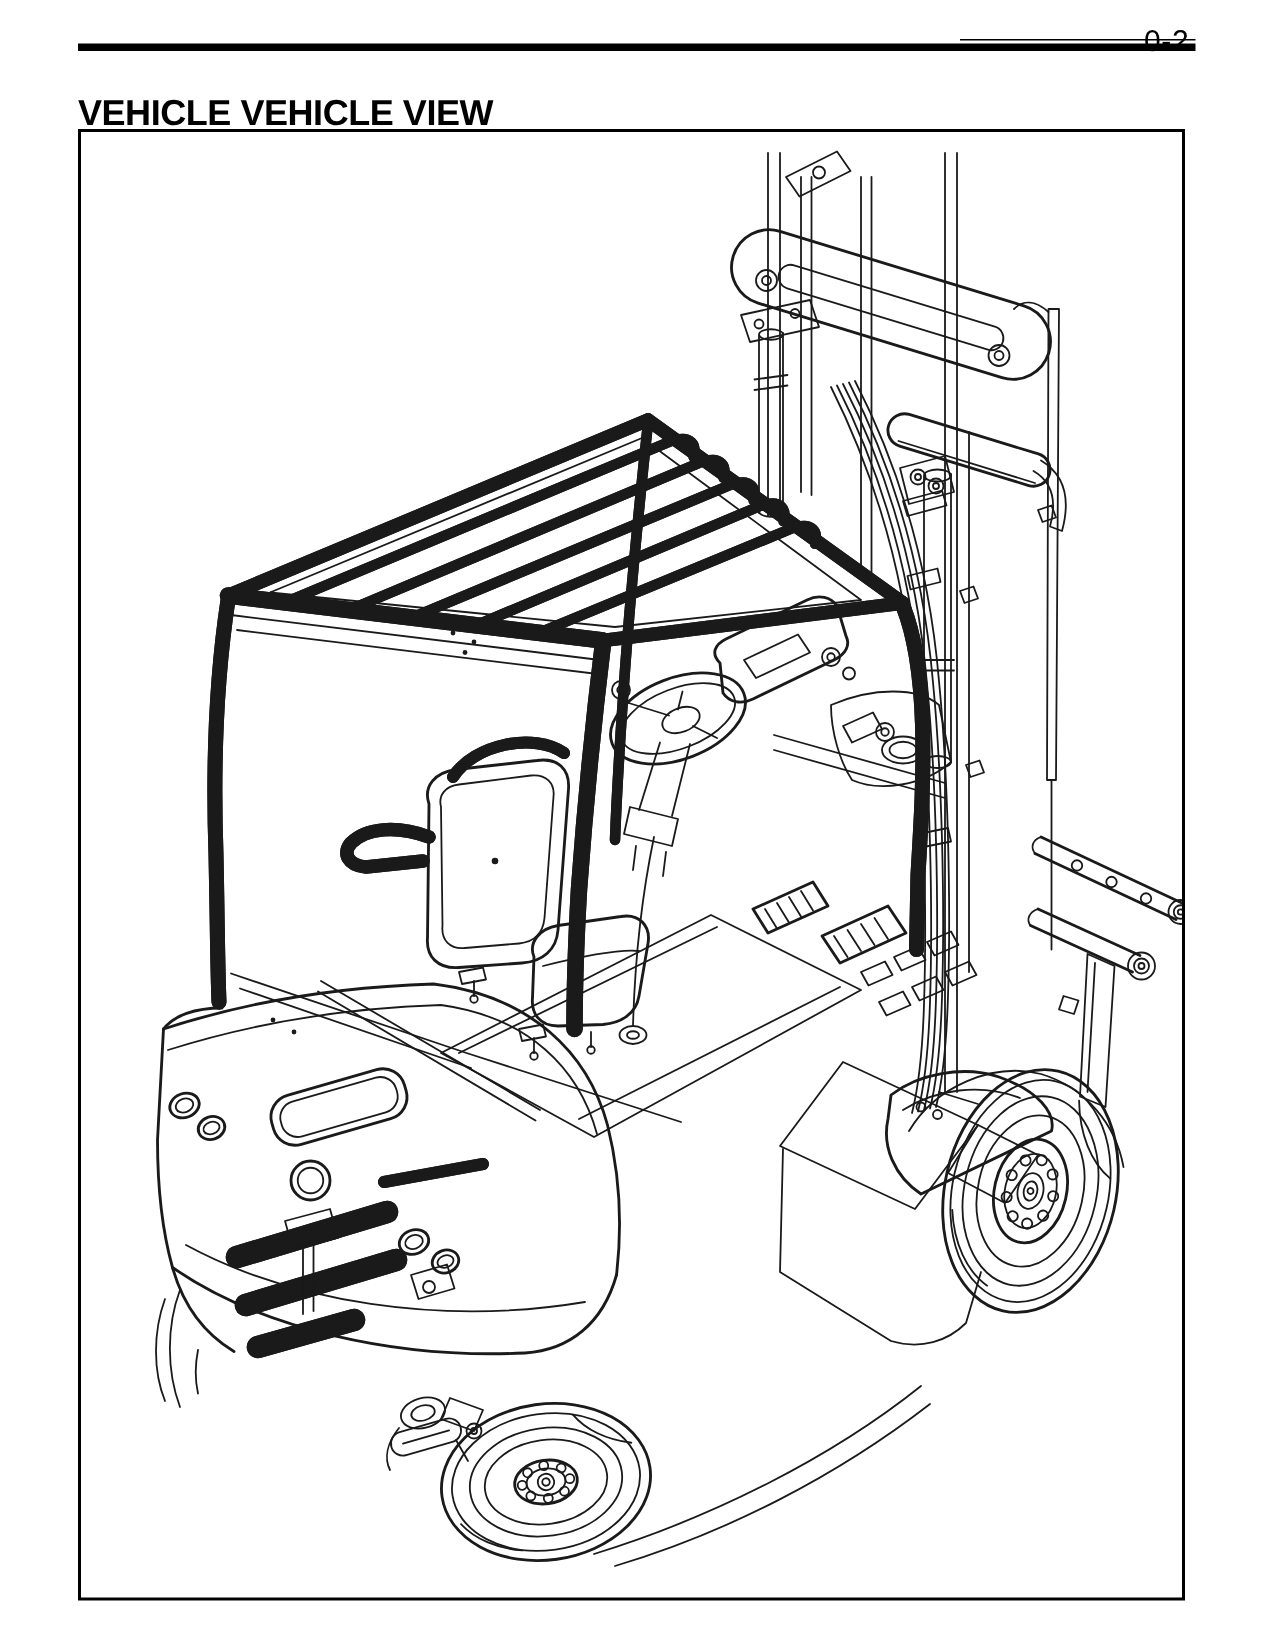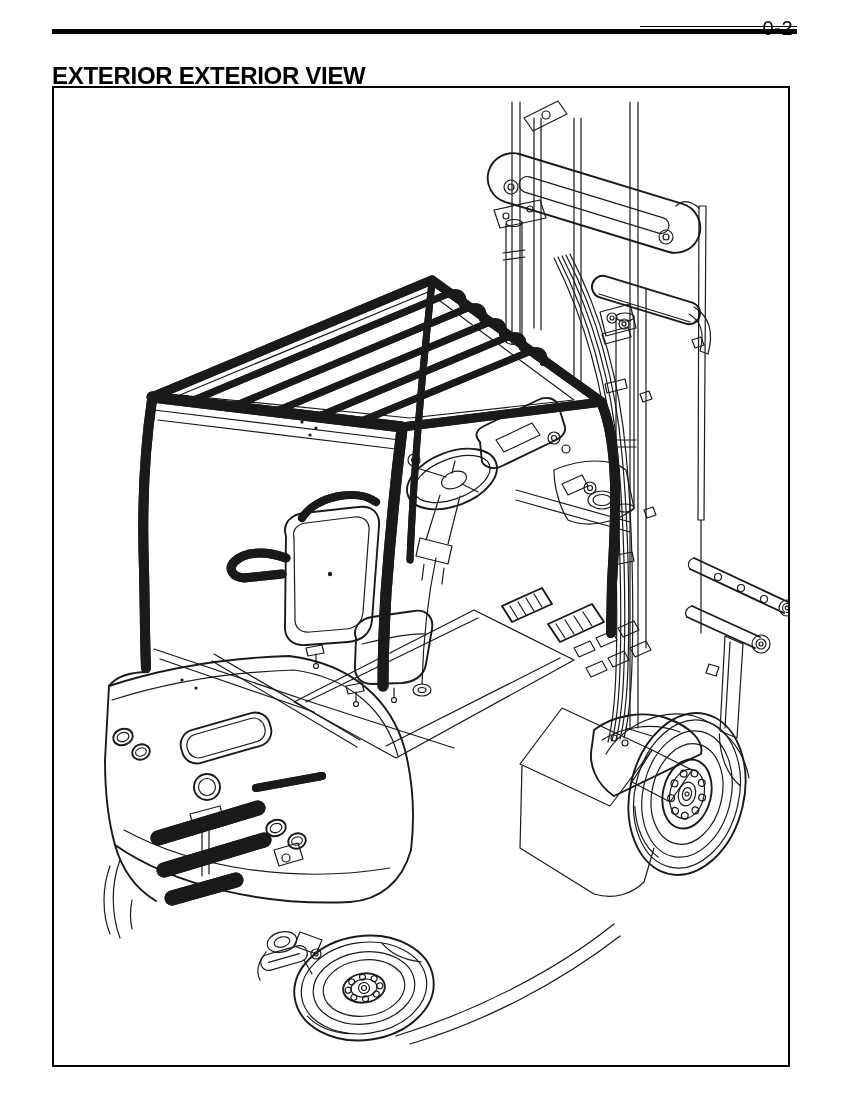--- a/index.html
+++ b/index.html
@@ -26,21 +26,21 @@
   .oV{stroke-width:15}.iV{stroke-width:11.5}
 </style>
 </head>
 <body>
 
 <div class="page">
 
   <span class="pagenum">0-2</span>
   <div class="thin-rule"></div>
   <div class="thick-rule"></div>
-  <h1 class="title">EXTERIOR EXTERIOR VIEW</h1>
+  <h1 class="title">VEHICLE VEHICLE VIEW</h1>
 
   <div class="frame">
     <svg viewBox="0 0 734 977" width="734" height="977" role="img" aria-label="Line drawing of an electric counterbalance forklift viewed from the rear left, showing the mast, overhead guard, operator seat, steering wheel, counterweight, tail lamps and wheels">
       <title>Line drawing of an electric counterbalance forklift viewed from the rear left, showing the mast, overhead guard, operator seat, steering wheel, counterweight, tail lamps and wheels</title>
       <defs>
         <pattern id="dots" width="13" height="13" patternUnits="userSpaceOnUse" patternTransform="rotate(24)">
           <circle cx="5" cy="5" r="2.3" fill="#1a1a1a"></circle>
         </pattern>
       </defs>
 

